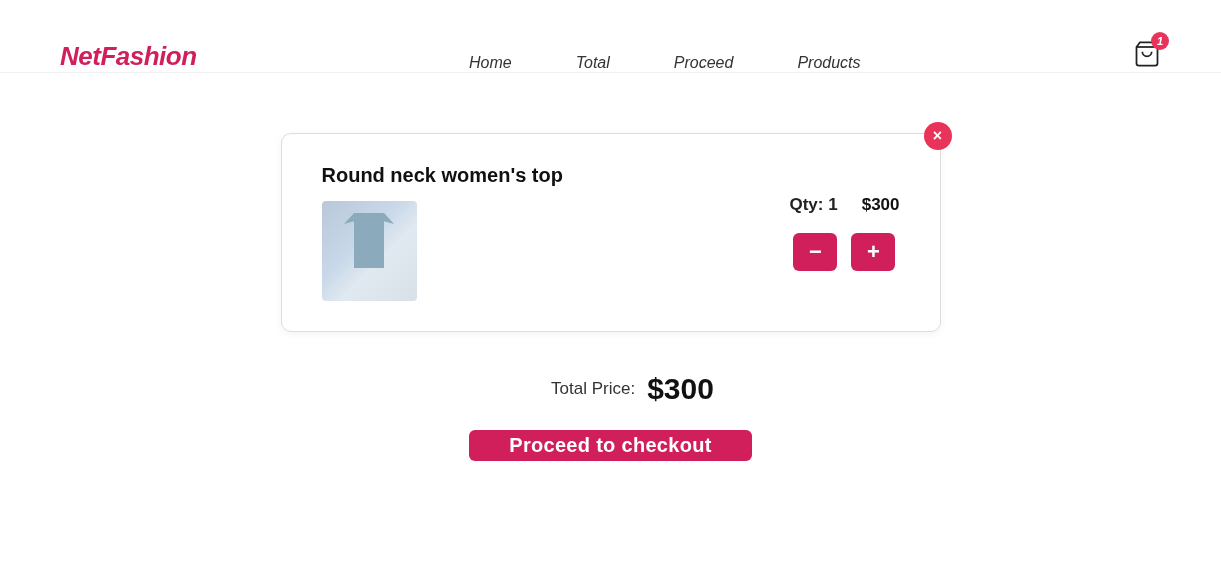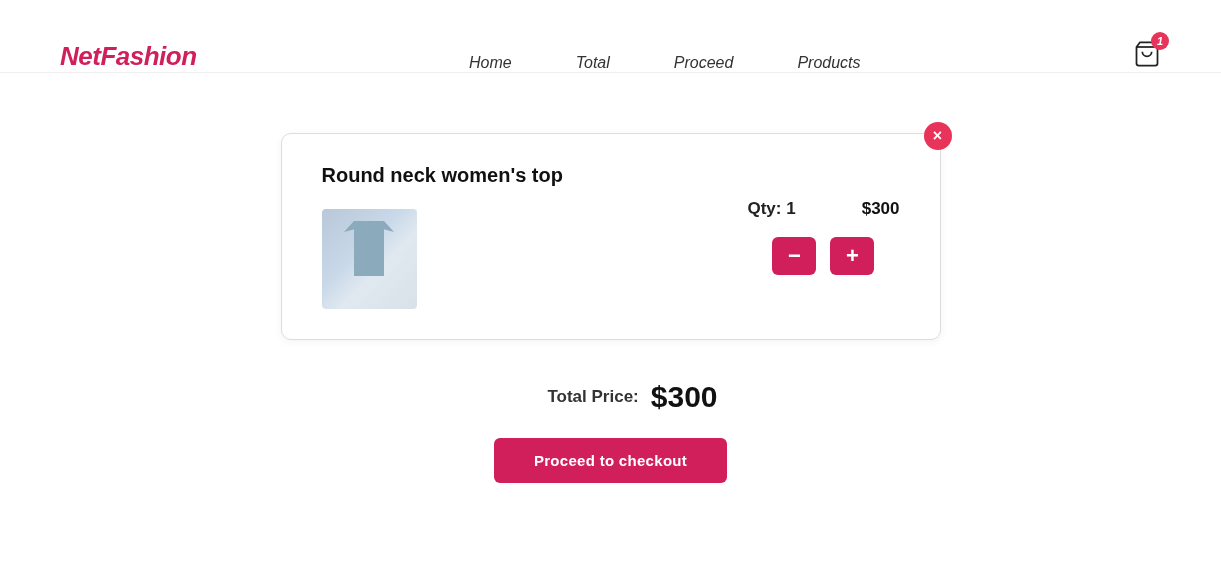--- a/index.html
+++ b/index.html
@@ -91,21 +91,21 @@
       cursor: pointer;
       display: flex;
       align-items: center;
       justify-content: center;
       font-weight: 700;
       line-height: 1;
     }
     .product-info {
       display: flex;
       flex-direction: column;
-      gap: 22px;
+      gap: 14px;
     }
     .product-name {
       font-size: 20px;
       font-weight: 600;
       color: #111;
     }
     .product-image-placeholder {
       width: 95px;
       height: 100px;
       background: linear-gradient(135deg, #b8c8d8 0%, #c8d8e8 40%, #e0e8f0 60%, #d8e0e8 100%);
@@ -130,21 +130,21 @@
     .qty-price-section {
       display: flex;
       flex-direction: column;
       align-items: center;
       gap: 18px;
       margin-left: auto;
     }
     .qty-price-row {
       display: flex;
       align-items: center;
-      gap: 66px;
+      gap: 24px;
     }
     .qty-label {
       font-size: 17px;
       font-weight: 600;
       color: #222;
     }
     .price-label {
       font-size: 17px;
       font-weight: 700;
       color: #111;
@@ -171,39 +171,39 @@
 
     
     .total-section {
       display: flex;
       align-items: center;
       gap: 12px;
       margin-top: 40px;
     }
     .total-label {
       font-size: 17px;
-      font-weight: 700;
+      font-weight: 400;
       color: #333;
       margin-left: 44px;
     }
     .total-amount {
       font-size: 30px;
       font-weight: 700;
       color: #111;
     }
 
     
     .checkout-btn {
       margin-top: 24px;
       background: #d01f5a;
       color: #fff;
       border: none;
       border-radius: 6px;
-      padding: 14px 40px;
-      font-size: 15px;
+      padding: 4px 40px;
+      font-size: 20px;
       font-weight: 600;
       cursor: pointer;
       letter-spacing: 0.3px;
     }
   </style>
 </head>
 <body>
 
 <header>
   <div class="logo">NetFashion</div>

